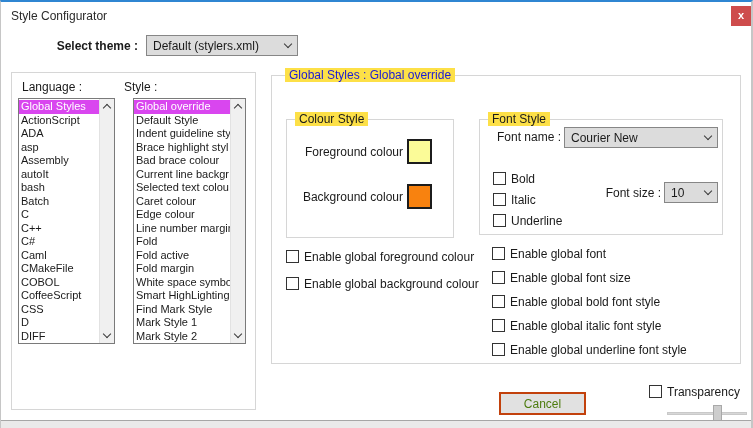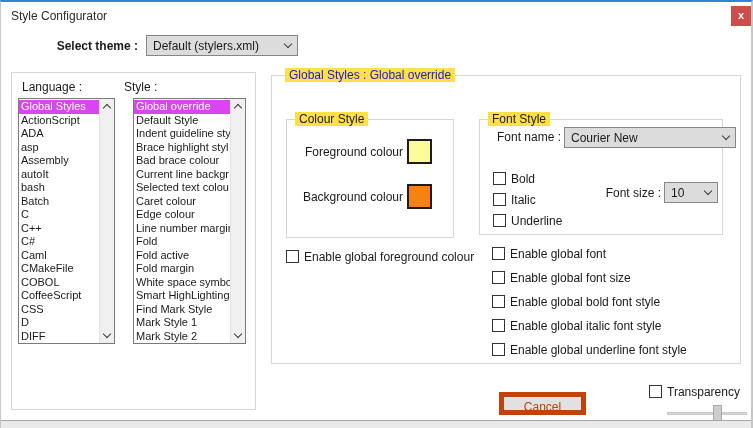--- a/index.html
+++ b/index.html
@@ -46,21 +46,21 @@
   .cb-row { display:flex; align-items:flex-start; }
   .checkbox {
     width:13px; height:13px; background:#ffffff; border:1px solid #333333;
     flex:none; margin-right:5px; cursor:pointer;
   }
   .cb-label { line-height:14px; white-space:nowrap; }
   .cb-col { display:flex; flex-direction:column; }
   .btn { text-align:center; cursor:pointer; }
   .btn.disabled { background:#cccccc; border:1px solid #bfbfbf; color:#8d8d8d;
     line-height:24px; cursor:default;margin-top:48px; }
-  .btn.normal { background:#e1e1e1; border:5px solid #c2410c; color:#c2410c; line-height:21px; }
+  .btn.normal { background:#e1e1e1; border:2px solid #c2410c; color:#4d7c0f; line-height:21px; }
   .slider { cursor:pointer; }
   .slider-track { position:absolute; left:0; top:8px; width:80px; height:3px;
     background:#d7d7d7; border:1px solid #c9c9c9; }
   .slider-thumb { position:absolute; left:46px; top:1px; width:9px; height:16px;
     background:#cdcdcd; border:1px solid #a9a9a9; }
   .bottom-strip { left:-1px; top:418px; width:755px; height:10px;
     background:#eaeaea; border-top:1px solid #a6a6a6; }
 </style>
 </head>
 <body>
@@ -148,21 +148,21 @@
   <div class="abs groupbox" style="left:285px;top:117px;width:168px;height:119px;"></div>
   <div class="abs legend" style="left:294px;top:110px;">Colour Style</div>
   <div class="abs label r-label" style="left:290px;top:143px;width:112px;">Foreground colour</div>
   <div class="abs swatch" style="left: 406px; top: 137px; background: rgb(251, 251, 152);" id="fg-swatch"></div>
   <div class="abs label r-label" style="left:290px;top:188px;width:112px;">Background colour</div>
   <div class="abs swatch" style="left: 406px; top: 182px; background: rgb(248, 130, 15);" id="bg-swatch"></div>
 
   <div class="abs groupbox" style="left:478px;top:117px;width:244px;height:116px;"></div>
   <div class="abs legend" style="left:487px;top:110px;">Font Style</div>
   <div class="abs label r-label" style="left:480px;top:128px;width:80px;">Font name :</div>
-  <div class="abs combo" style="left:563px;top:125px;width:172px;height:21px;">
+  <div class="abs combo" style="left:563px;top:125px;width:154px;height:21px;">
     <span class="combo-value">Courier New</span>
     <span class="chev"></span>
   </div>
   <div class="abs cb-col" style="left:492px;top:170px;gap:7px;" id="font-cbs">
       <div class="cb-row">
         <span class="checkbox"></span>
         <span class="cb-label">Bold</span>
       </div>
       <div class="cb-row">
         <span class="checkbox"></span>
@@ -176,20 +176,24 @@
   <div class="abs label r-label" style="left:580px;top:184px;width:80px;">Font size :</div>
   <div class="abs combo" style="left:663px;top:180px;width:54px;height:21px;">
     <span class="combo-value">10</span>
     <span class="chev"></span>
   </div>
 
   <div class="abs cb-col" style="left:285px;top:248px;gap:13px;" id="overrides-left">
       <div class="cb-row">
         <span class="checkbox"></span>
         <span class="cb-label">Enable global foreground colour</span>
+      </div>
+      <div class="cb-row">
+        <span class="checkbox"></span>
+        <span class="cb-label">Enable global background colour</span>
       </div>
     </div>
   <div class="abs cb-col" style="left:491px;top:245px;gap:10px;" id="overrides-right">
       <div class="cb-row">
         <span class="checkbox"></span>
         <span class="cb-label">Enable global font</span>
       </div>
       <div class="cb-row">
         <span class="checkbox"></span>
         <span class="cb-label">Enable global font size</span>

